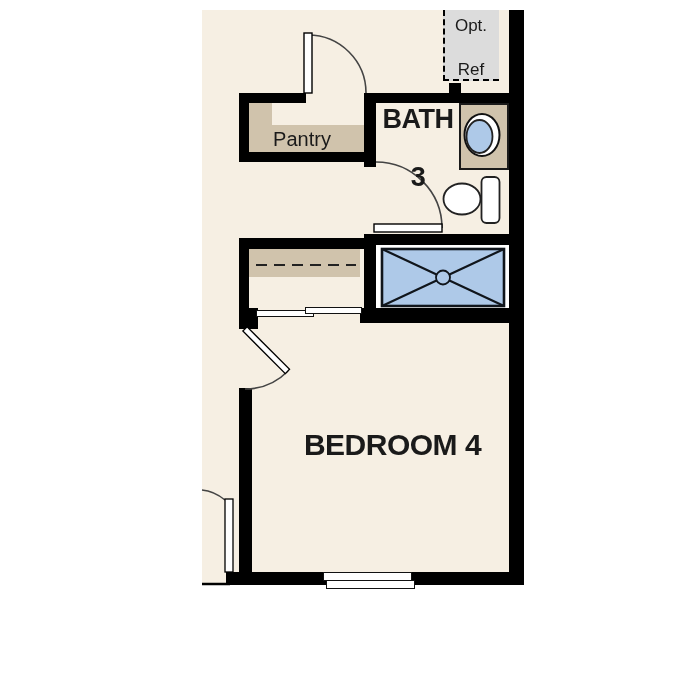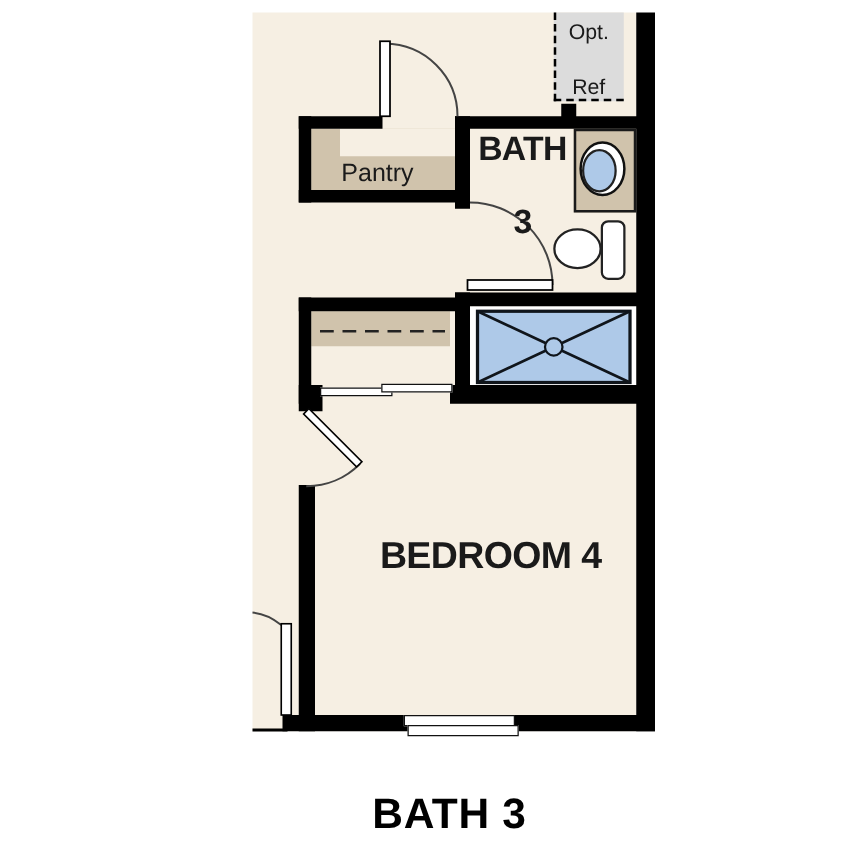--- a/index.html
+++ b/index.html
@@ -92,15 +92,15 @@
   </svg>
 
   <div class="label" style="left:233px;top:126px;width:106px;font-size:20px;line-height:26px;">Pantry</div>
 
   <div class="label lbl-bold" style="left:358px;top:105px;width:88px;font-size:27px;line-height:29px;letter-spacing:-0.5px;"><span>BATH</span><br>
      <span>3</span></div>
 
   <div class="label lbl-bold" style="left:236px;top:429px;width:281px;font-size:30px;line-height:32px;letter-spacing:-0.5px;">BEDROOM 4</div>
 
   <div class="caption"><br>
-     <span>BATH 3</span></div>
+     </div>
 
 </div>
 
 </body></html>

